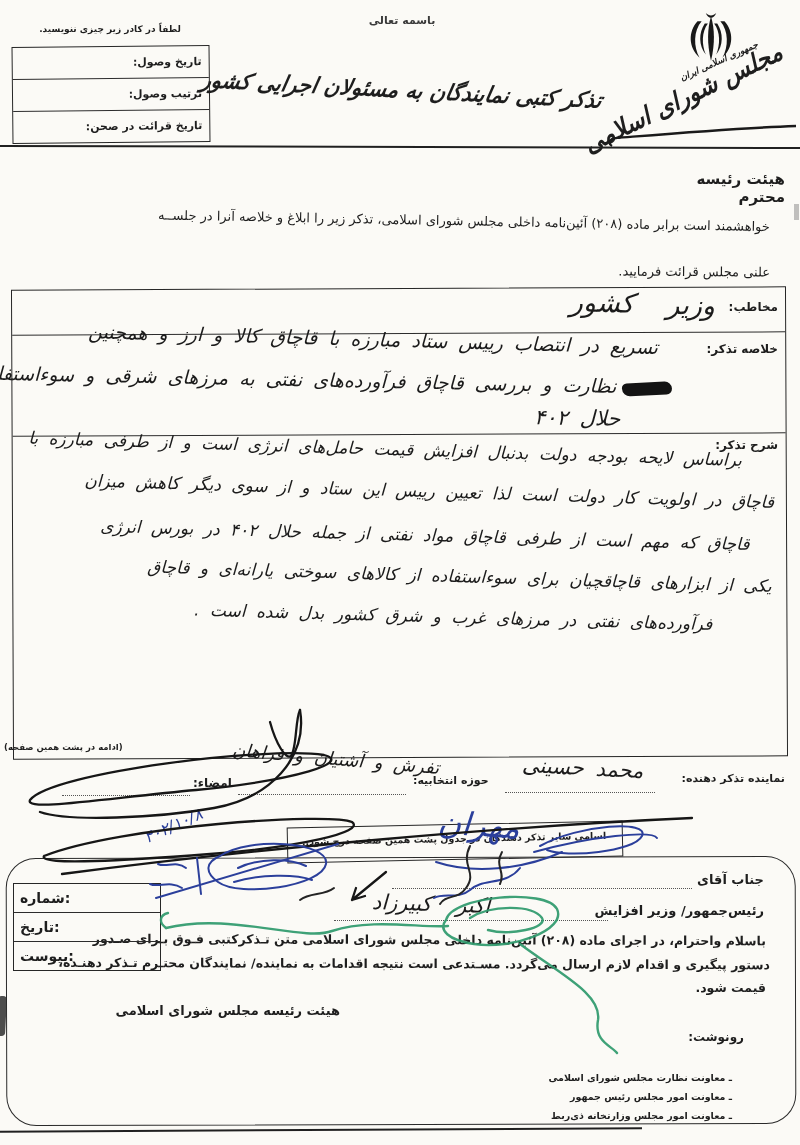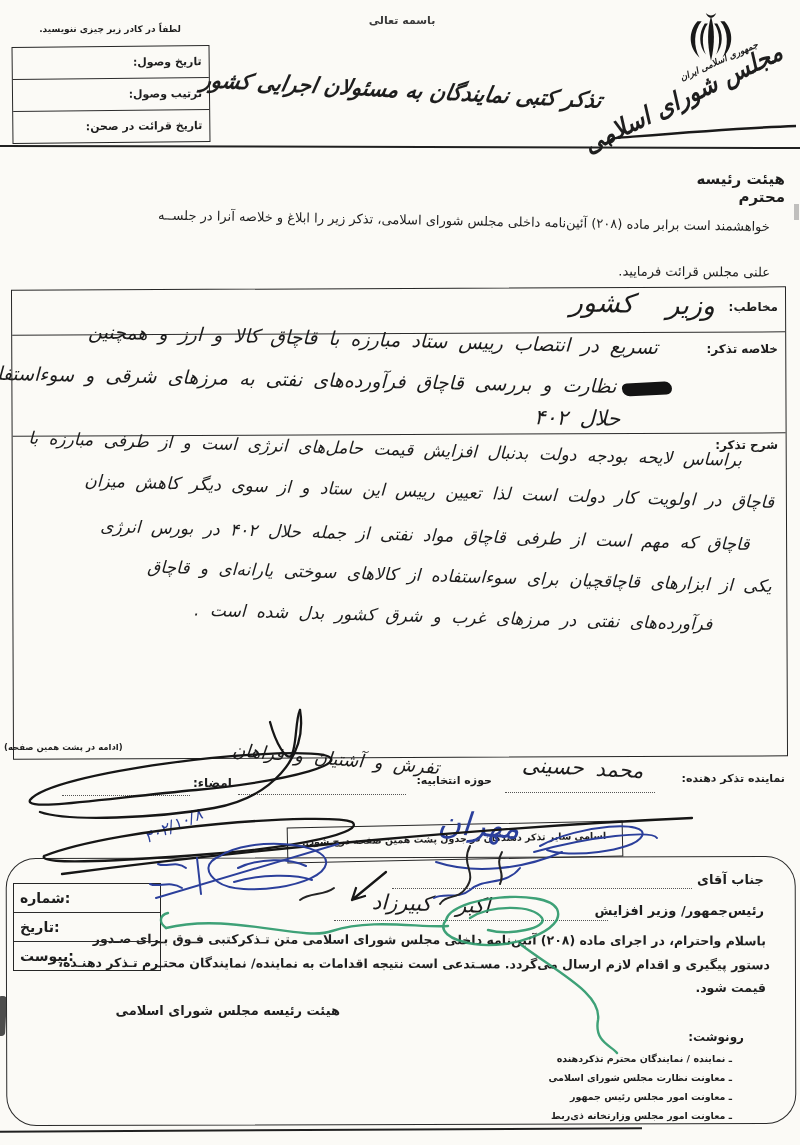--- a/index.html
+++ b/index.html
@@ -102,21 +102,21 @@
   <div class="abs hand" style="right:58px;top:450px;font-size:17px;transform:rotate(1.8deg);transform-origin:right center;">براساس لایحه بودجه دولت بدنبال افزایش قیمت حامل‌های انرژی است و از طرفی مبارزه با</div>
   <div class="abs hand" style="right:26px;top:492px;font-size:17px;transform:rotate(1.8deg);transform-origin:right center;">قاچاق در اولویت کار دولت است لذا تعیین رییس این ستاد و از سوی دیگر کاهش میزان</div>
   <div class="abs hand" style="right:50px;top:534px;font-size:17px;transform:rotate(1.6deg);transform-origin:right center;">قاچاق که مهم است از طرفی قاچاق مواد نفتی از جمله حلال ۴۰۲ در بورس انرژی</div>
   <div class="abs hand" style="right:28px;top:576px;font-size:17px;transform:rotate(1.8deg);transform-origin:right center;">یکی از ابزارهای قاچاقچیان برای سوءاستفاده از کالاهای سوختی یارانه‌ای و قاچاق</div>
   <div class="abs hand" style="right:88px;top:614px;font-size:17px;transform:rotate(1.6deg);transform-origin:right center;">فرآورده‌های نفتی در مرزهای غرب و شرق کشور بدل شده است .</div>
 
   <div class="abs printed bold" style="left:4px;top:742px;font-size:8.5px;white-space:nowrap;">(ادامه در پشت همین صفحه)</div>
   <div class="abs printed bold" style="left:653px;top:772px;width:132px;text-align:right;font-size:11px;white-space:nowrap;">نماینده تذکر دهنده:</div>
   <div class="abs hand" style="left:522px;top:756px;font-size:21px;transform:rotate(3deg);">محمد حسینی</div>
   <div class="abs dotted" style="left:505px;top:792px;width:150px;"></div>
-  <div class="abs printed bold" style="left:392px;top:774px;width:100px;text-align:right;font-size:11px;white-space:nowrap;">حوزه انتخابیه:</div>
+  <div class="abs printed bold" style="left:413px;top:774px;width:100px;text-align:left;font-size:11px;white-space:nowrap;">حوزه انتخابیه:</div>
   <div class="abs hand" style="left:232px;top:748px;font-size:18px;transform:rotate(5deg);">تفرش و آشتیان و فراهان</div>
   <div class="abs dotted" style="left:238px;top:794px;width:168px;"></div>
   <div class="abs printed bold" style="left:193px;top:776px;font-size:12px;">امضاء:</div>
   <div class="abs dotted" style="left:62px;top:795px;width:128px;"></div>
 
   <div class="abs" style="left:287px;top:824px;width:334px;height:34px;border:1.5px solid #262626;transform:rotate(-1.2deg);"></div>
   <div class="abs printed bold" style="left:292px;top:833px;width:324px;text-align:center;font-size:9.5px;transform:rotate(-1.2deg);white-space:nowrap;">اسامی سایر تذکر دهندگان در جدول پشت همین صفحه درج شود..</div>
 
   <div class="abs hand blue" style="left:438px;top:806px;font-size:32px;transform:rotate(4deg);letter-spacing:10px;font-weight:500;">مهران</div>
   <div class="abs hand blue" style="left:142px;top:816px;font-size:16px;transform:rotate(-24deg);letter-spacing:3px;">۴۰۲/۱۰/۸</div>
@@ -134,21 +134,20 @@
 
   <div class="abs printed bold" style="left:140px;top:1003px;width:200px;text-align:center;font-size:13px;white-space:nowrap;">هیئت رئیسه مجلس شورای اسلامی</div>
 
   <div id="meta-box" class="abs" style="left:13px;top:883px;width:146px;">
     <div class="mt-row printed">شماره:</div>
     <div class="mt-row printed">تاریخ:</div>
     <div class="mt-row printed">پیوست:</div>
   </div>
 
   <div class="abs printed bold" style="left:686px;top:1030px;width:58px;text-align:right;font-size:12px;letter-spacing:1px;">رونوشت:</div>
-  <div class="abs cc-item printed" style="left:440px;top:1049px;width:292px;">نماینده / نمایندگان محترم تذکردهنده</div>
   <div class="abs cc-item printed" style="left:440px;top:1068px;width:292px;">معاونت نظارت مجلس شورای اسلامی</div>
   <div class="abs cc-item printed" style="left:440px;top:1106px;width:292px;">معاونت امور مجلس وزارتخانه ذی‌ربط</div>
   <div class="abs cc-item printed" style="left:440px;top:1087px;width:292px;">معاونت امور مجلس رئیس جمهور</div>
 
   <div class="abs hline" style="left:0;top:1129px;width:642px;height:2px;transform:rotate(-.3deg);"></div>
 
   <svg class="abs" style="left:0;top:0;pointer-events:none;" width="800" height="1145" viewBox="0 0 800 1145">
 
     <g stroke="#161616" stroke-width="2.3" fill="none" stroke-linecap="round">
       <path d="M270,722 C276,744 286,760 291,756 C297,748 295,720 300,710"></path>

